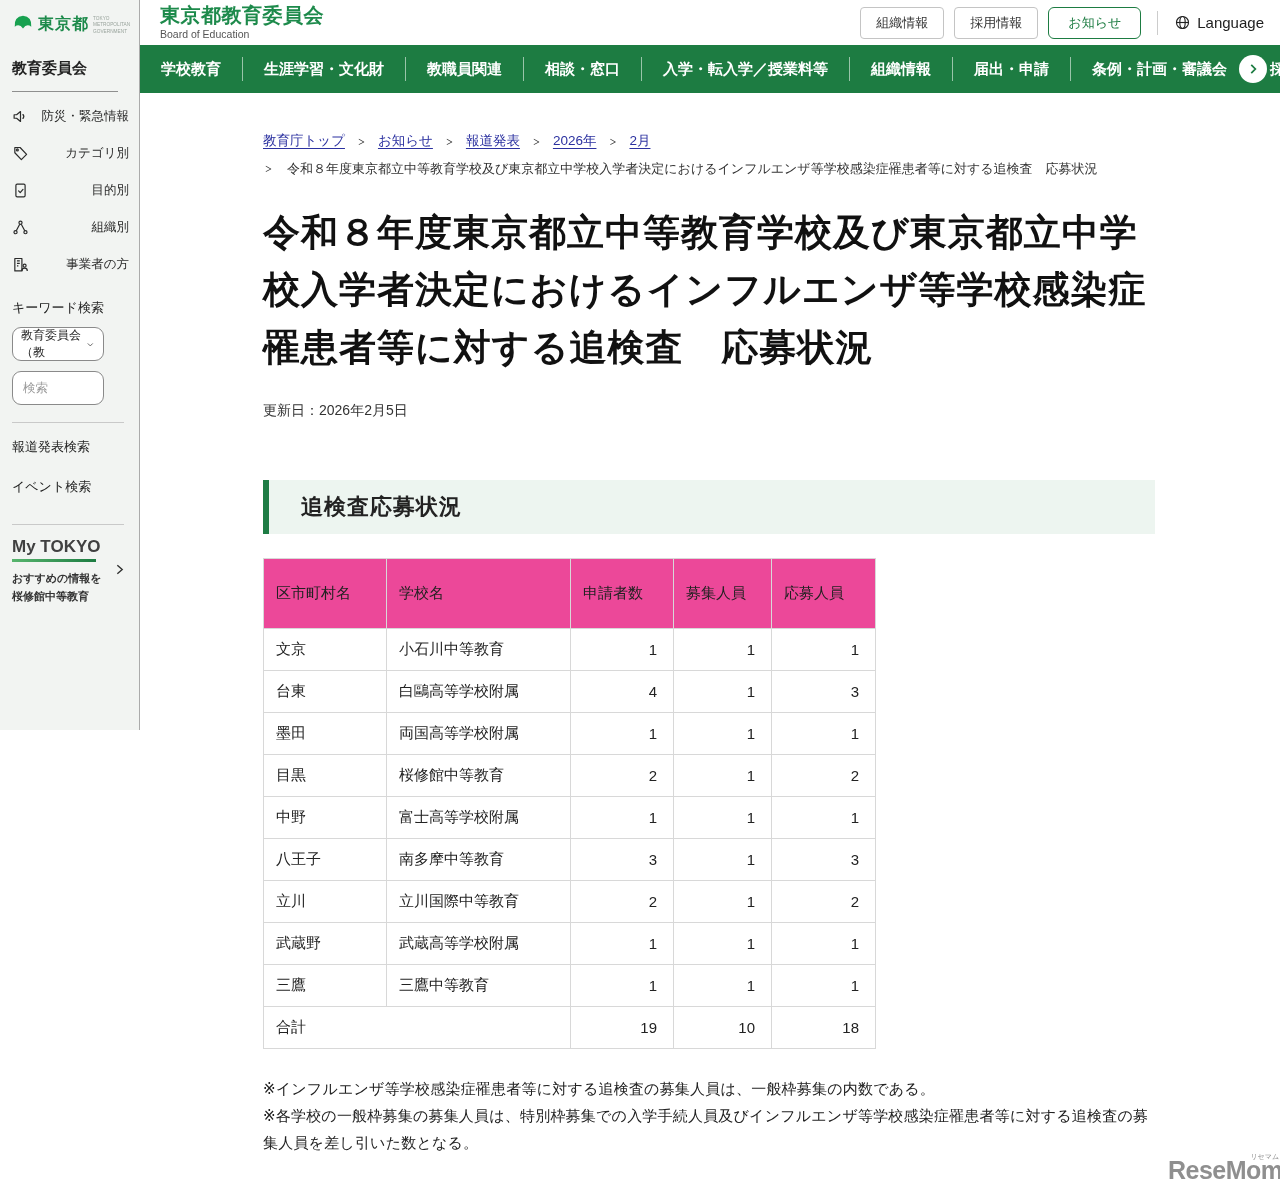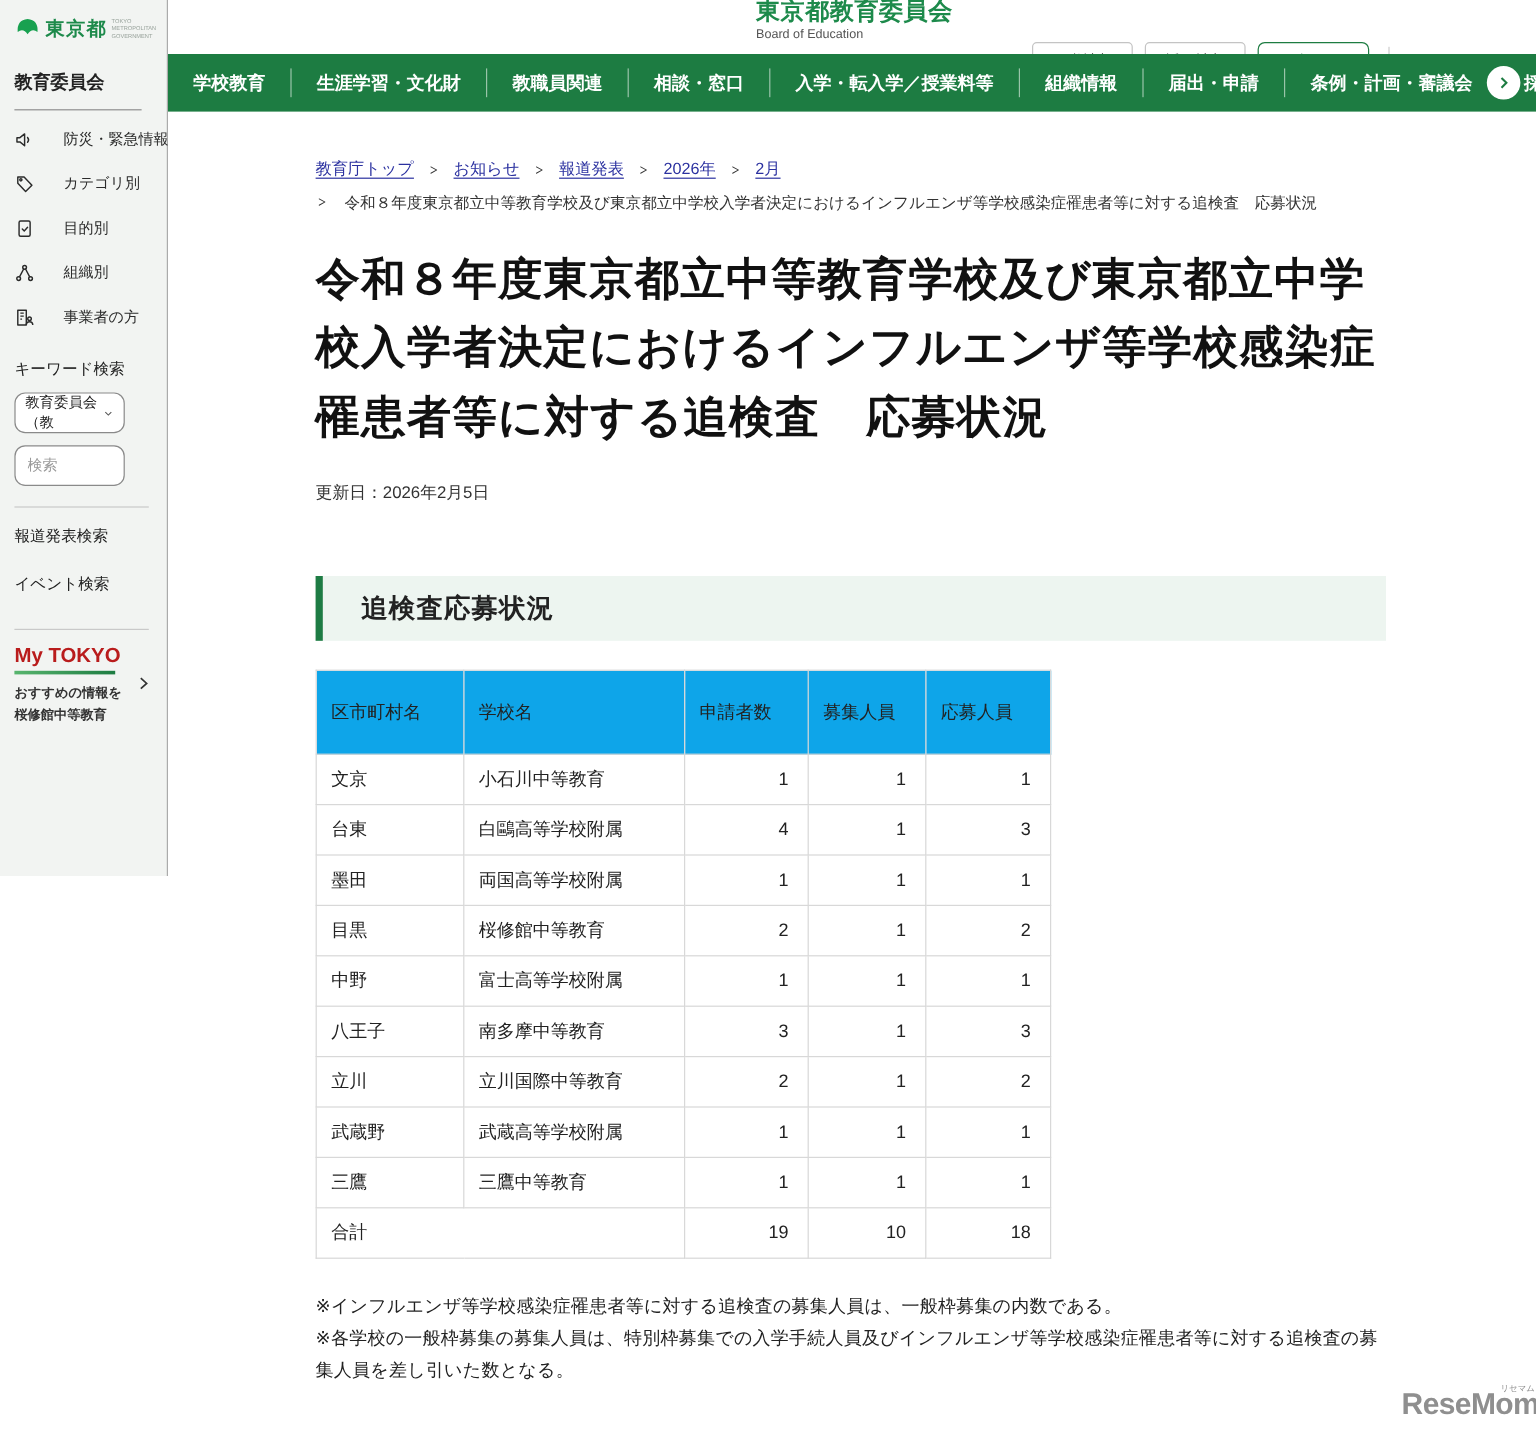--- a/index.html
+++ b/index.html
@@ -10,41 +10,41 @@
   
   .sidebar { position:absolute; left:0; top:0; width:140px; height:730px;
              background:#f2f4f2; border-right:1px solid #ababab; padding:13px 10px 0 12px; }
   .logo-row { display:flex; align-items:center; gap:4px; }
   .leaf { width:22px; height:22px; flex:0 0 auto; }
   .logo-txt { color:#1d8a4b; font-size:16px; font-weight:700; letter-spacing:1px; white-space:nowrap; }
   .logo-cap { font-size:5px; color:#9aa49d; line-height:1.25; transform:scale(.95); transform-origin:left center; }
   .scope-title { margin-top:24px; font-size:15px; font-weight:700; color:#222;
                  padding-bottom:13px; border-bottom:1px solid #8f8f8f; width:106px; }
   .side-nav { margin-top:6px; }
-  .side-item { display:flex; align-items:center; gap:24px; padding:10px 0; font-size:12.5px; color:#2b2b2b; text-decoration:none; white-space:nowrap; }
+  .side-item { display:flex; align-items:center; gap:7px; padding:10px 0; font-size:12.5px; color:#2b2b2b; text-decoration:none; white-space:nowrap;justify-content:space-between; }
   .side-icon { width:17px; height:17px; flex:0 0 auto; display:inline-flex; }
   .side-icon svg { width:17px; height:17px; }
   .kw-title { margin-top:16px; font-size:13px; color:#222; }
   .pill { margin-top:10px; width:92px; height:34px; background:#fff; border:1px solid #8a8a8a;
           border-radius:9px; display:flex; align-items:center; padding:0 8px; }
   .pill.select { justify-content:space-between; font-size:12px; color:#222; cursor:pointer; }
   .pill input { border:none; outline:none; width:76px; font-size:12.5px; background:transparent;
                 font-family:inherit; color:#222; }
   .pill input::placeholder { color:#9a9a9a; }
   .side-divider { margin:17px 0 4px 0; border:none; border-top:1px solid #c9c9c9; width:112px; }
   .side-link { display:block; font-size:13px; color:#222; text-decoration:none; padding:11px 0; }
   .mytokyo { margin-top:12px; position:relative; width:114px; cursor:pointer; }
-  .mt-logo { font-size:17px; font-weight:800; color:#b91c1c; letter-spacing:0; }
+  .mt-logo { font-size:17px; font-weight:800; color:#404040; letter-spacing:0; }
   .mt-bar { width:84px; height:3px; background:linear-gradient(90deg,#58b56e,#1d7c42); margin-top:2px; }
   .mt-desc { margin-top:8px; font-size:11px; font-weight:700; color:#333; line-height:1.6; }
   .mt-chevron { position:absolute; right:0; top:26px; width:13px; height:13px; }
 
   
   .hdr { position:absolute; left:140px; top:0; width:1140px; height:45px; background:#fff;
-         display:flex; align-items:center; padding:0 16px 0 20px;flex-direction:column; }
+         display:flex; align-items:center; padding:0 16px 0 20px; }
   .site-title { color:#1d8a4b; font-weight:800; font-size:20px; line-height:1; letter-spacing:.5px; }
   .site-sub { font-size:10.5px; color:#555; margin-top:3px; }
   .hdr-right { margin-left:auto; display:flex; align-items:center; gap:10px; }
   .hdr-btn { background:#fff; border:1px solid #c4c4c4; border-radius:4px; padding:5px 15px;
              font-size:13px; color:#333; font-family:inherit; cursor:pointer; }
   .hdr-btn.accent { border:1.6px solid #1d7c42; color:#1d7c42; border-radius:6px; padding:6px 19px; font-weight:400; }
   .hdr-divider { width:1px; height:24px; background:#ccc; margin:0 6px; }
   .lang { display:flex; align-items:center; gap:6px; font-size:15px; color:#222; cursor:pointer; }
   .lang svg { width:17px; height:17px; }
 
@@ -70,21 +70,21 @@
   .updated { margin-top:26px; font-size:14px; color:#333; }
 
   .section-box { margin-top:60px; background:#edf5f0; border-left:6px solid #1e7c44;
                  padding:12px 0 12px 32px; }
   .section-box h2 { margin:0; font-size:22px; font-weight:700; color:#222; letter-spacing:1px; }
 
   table.data { margin-top:24px; border-collapse:collapse; table-layout:fixed; width:612px; }
   table.data col.c0 { width:123px; } table.data col.c1 { width:184px; }
   table.data col.c2 { width:103px; } table.data col.c3 { width:98px; } table.data col.c4 { width:104px; }
   table.data th, table.data td { border:1px solid #d8d8d8; font-size:15px; color:#222; font-weight:400; }
-  table.data thead th { background:#0ea5e9; text-align:left; padding:25px 12px; }
+  table.data thead th { background:#ec4899; text-align:left; padding:25px 12px; }
   table.data tbody td, table.data tfoot td { padding:11px 12px; background:#fff; }
   table.data .c-num { text-align:right; padding-right:16px; }
 
   .notes { margin-top:26px; }
   .notes p { margin:0; font-size:15px; color:#222; line-height:1.8; letter-spacing:.2px; }
 
   .watermark { position:absolute; left:1168px; top:1156px; color:#8f8f8f; font-weight:800;
                font-size:25px; letter-spacing:-.5px; }
   .watermark .ruby { position:absolute; top:-4px; right:10px; font-size:7px; font-weight:400; letter-spacing:0; }
 </style>

